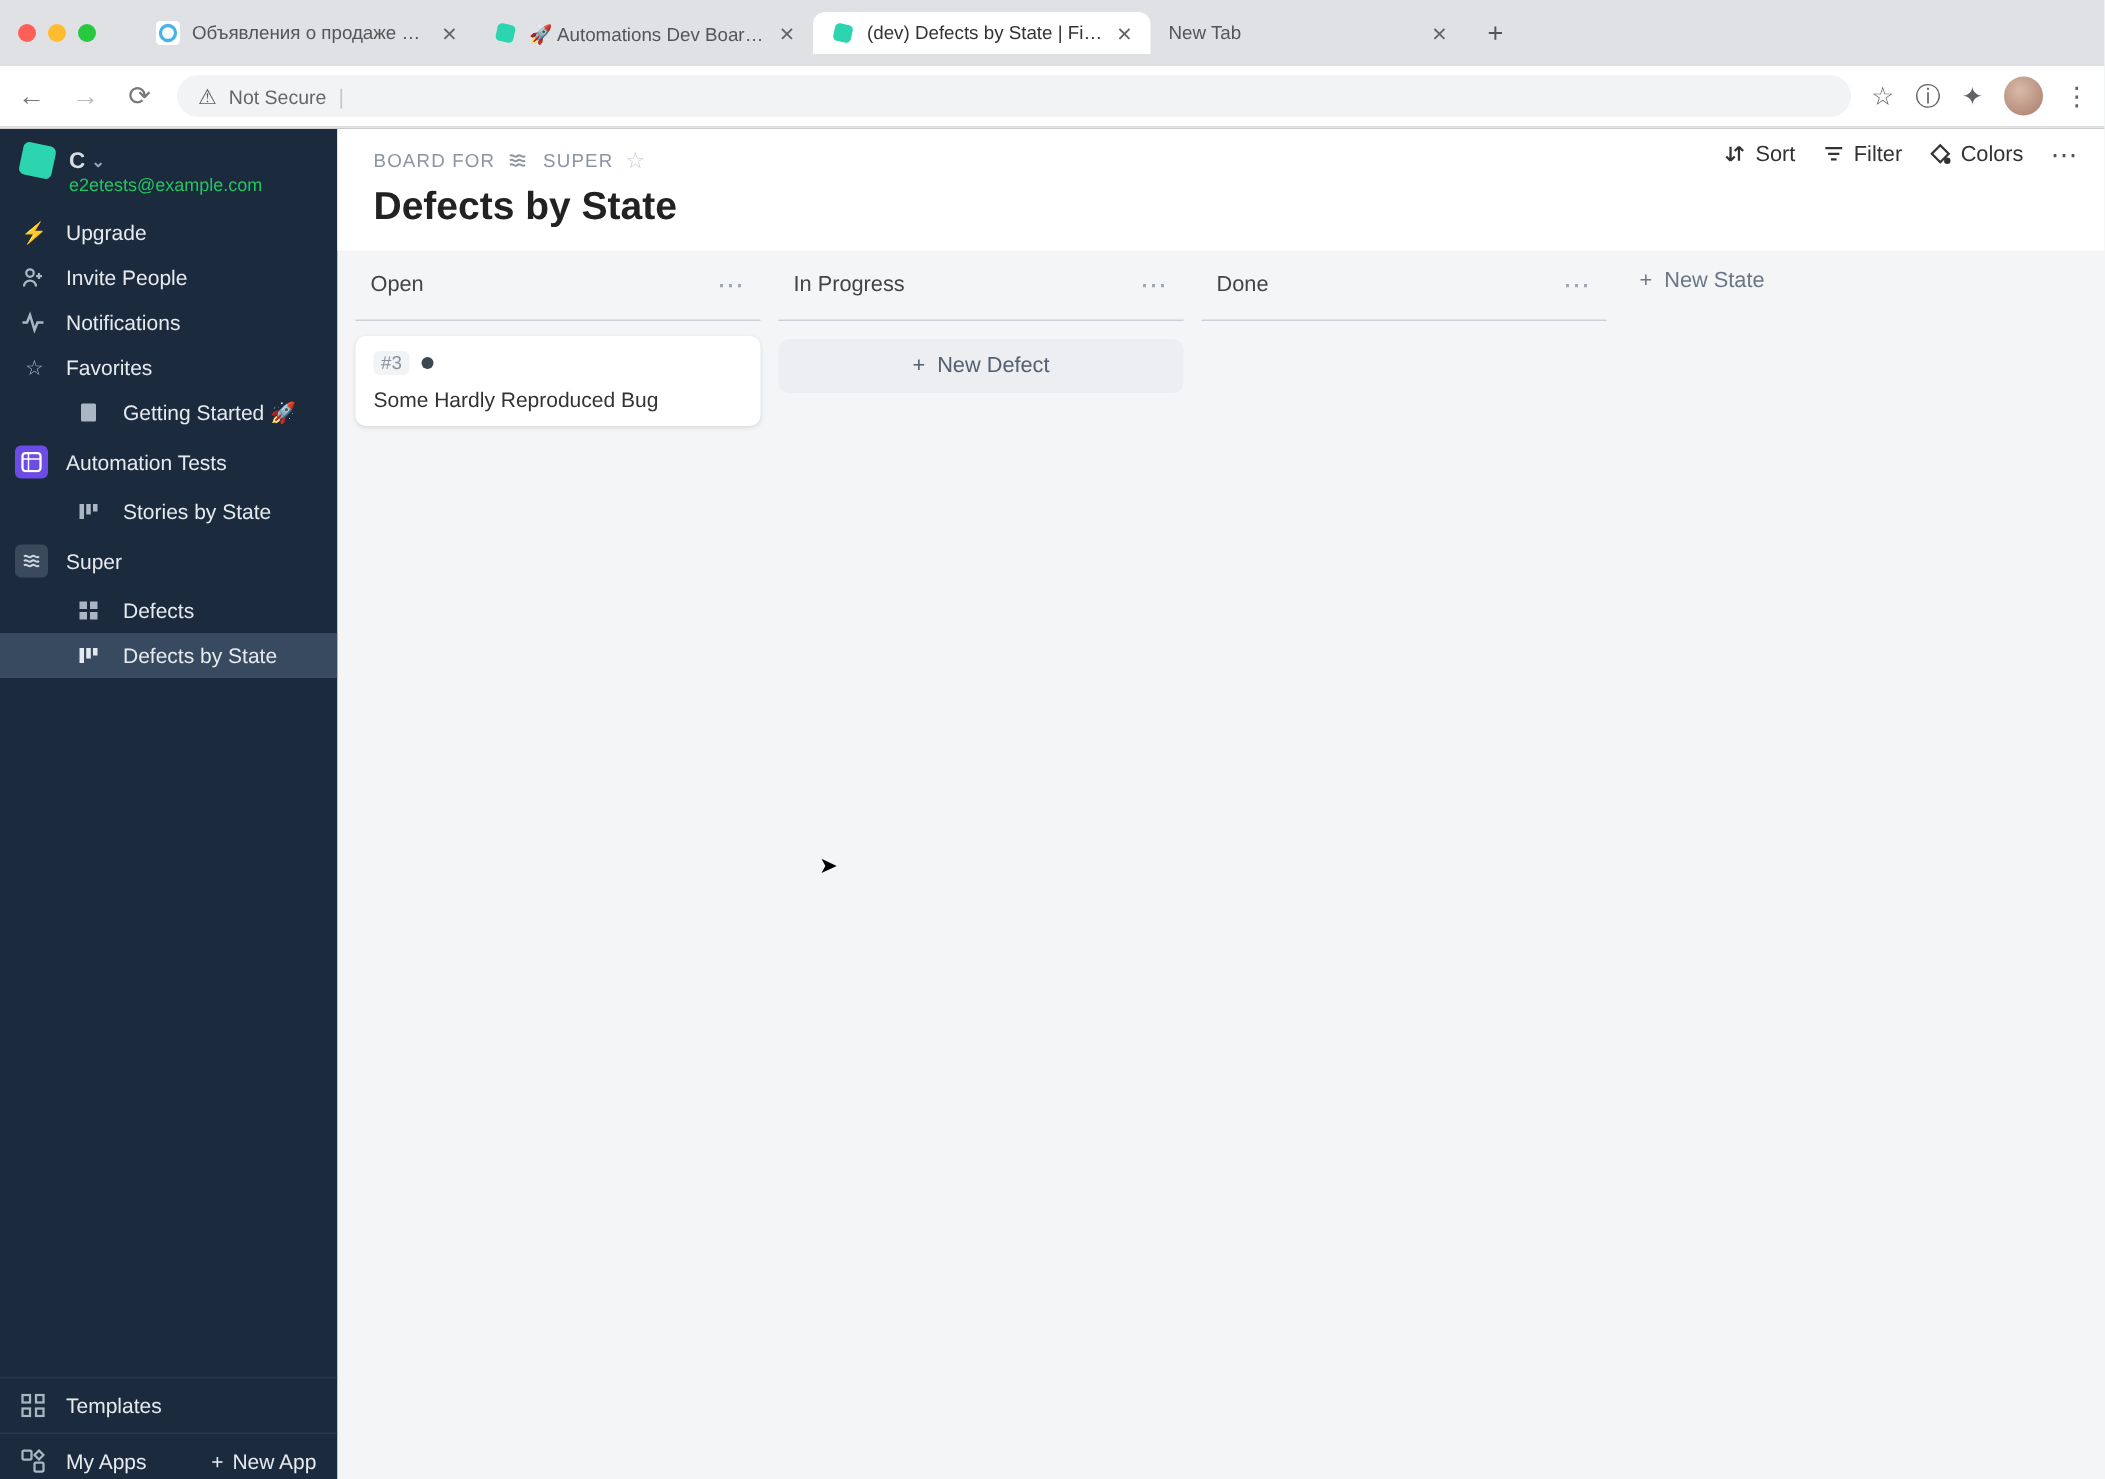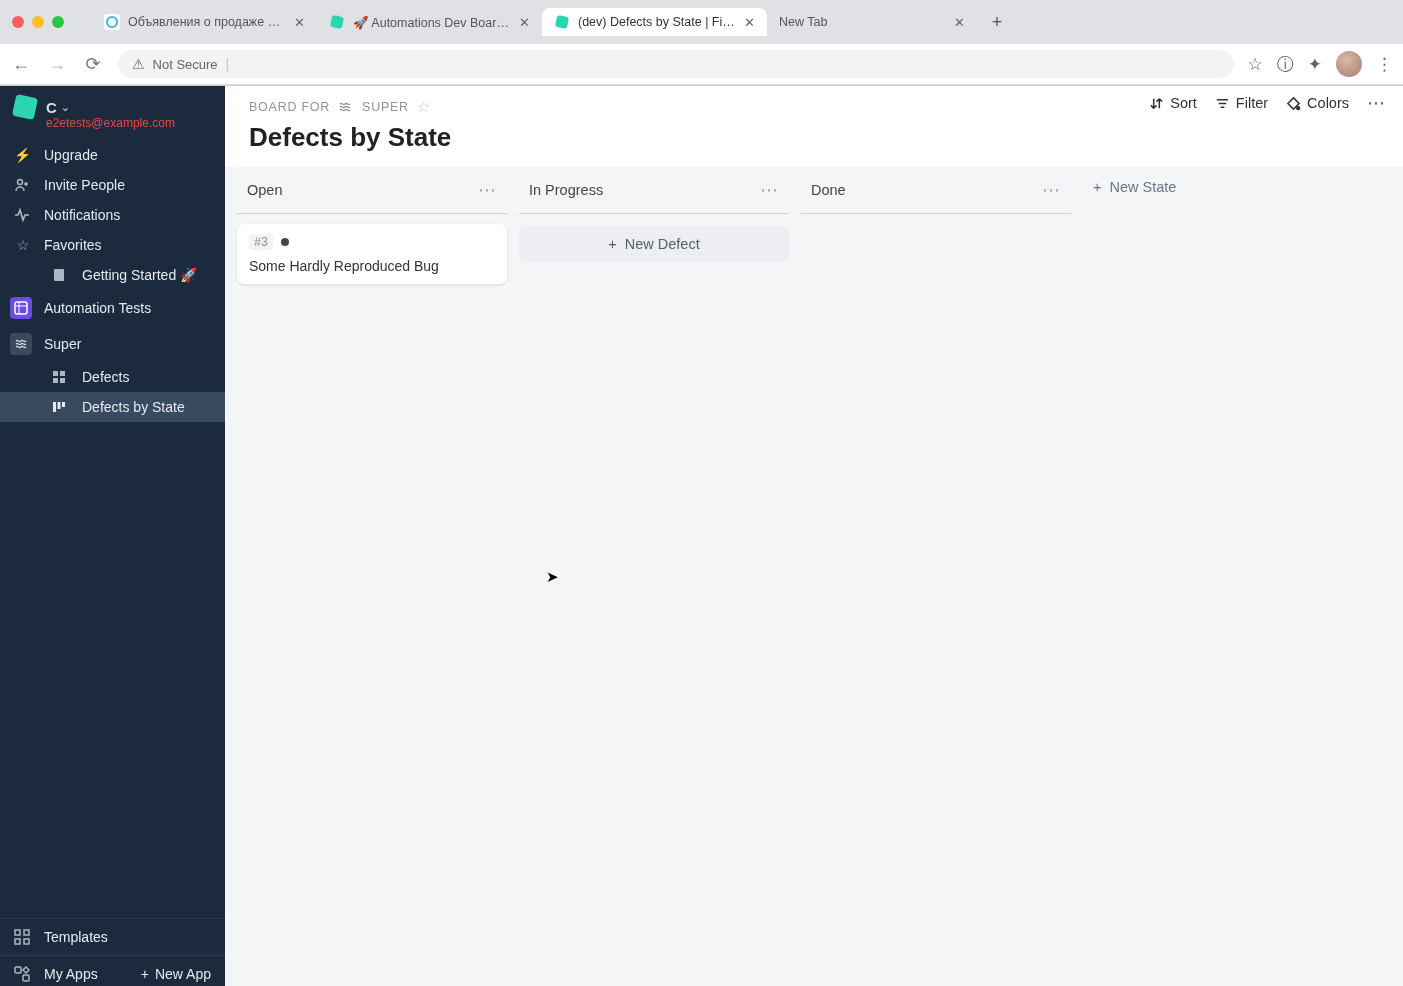--- a/index.html
+++ b/index.html
@@ -136,21 +136,21 @@
     .side-header {
       padding: 10px 14px 2px 14px;
       display:flex;align-items:center;gap:10px;
     }
     .workspace-logo {
       width:22px;height:22px;border-radius:4px;
       background:#2cd4b0;
       transform: rotate(12deg);
     }
     .workspace-name { font-weight:600; font-size:15px; display:flex;align-items:center;gap:4px;}
-    .workspace-email { font-size:12px; color:#ef4444; padding: 0 14px 10px 46px; margin-top:-4px;}
+    .workspace-email { font-size:12px; color:#22c55e; padding: 0 14px 10px 46px; margin-top:-4px;}
     .side-item {
       display:flex;align-items:center;gap:12px;
       padding:7px 14px;
       font-size:14px;
       cursor:pointer;
       color:#e6eaef;
     }
     .side-item .icon { width:18px; text-align:center; color:#aab6c4; flex-shrink:0;}
     .side-subitem {
       padding-left: 52px;
@@ -200,21 +200,21 @@
     .page-title{
       font-size:26px;font-weight:700;color:#222;margin-top:6px;
     }
     .header-actions{
       position:absolute;
       right:18px;
       top:92px;
       display:flex;align-items:center;gap:18px;
       font-size:14.5px;color:#333;
     }
-    .hact{display:flex;align-items:center;gap:6px;cursor:pointer;}
+    .hact{display:flex;align-items:flex-start;gap:6px;cursor:pointer;}
 
     
     .board{
       display:flex;
       gap:12px;
       padding:0 12px;
       flex:1;
       overflow:auto;
     }
     .column{
@@ -364,20 +364,30 @@
 
     <div class="side-item">
       <span class="app-icon purple">
         <svg width="14" height="14" viewBox="0 0 14 14" fill="#fff">
             <rect x="1" y="1" width="12" height="12" rx="2" fill="none" stroke="#fff" stroke-width="1.5"></rect>
             <path d="M1 5h12M5 1v12" stroke="#fff" stroke-width="1"></path>
           </svg>
       </span>
       <span>Automation Tests</span>
     </div>
+    <div class="side-item side-subitem">
+      <span class="icon">
+        <svg width="14" height="14" viewBox="0 0 14 14" fill="#aab6c4">
+            <rect x="1" y="2" width="3" height="10"></rect>
+            <rect x="5.5" y="2" width="3" height="7"></rect>
+            <rect x="10" y="2" width="3" height="5"></rect>
+          </svg>
+      </span>
+      <span>Stories by State</span>
+    </div>
 
     <div class="side-item">
       <span class="app-icon gray">
         <svg width="12" height="12" viewBox="0 0 12 12" fill="none" stroke="#cfd7e0" stroke-width="1.3">
             <path d="M1 3c2-2 3 2 5 0s3 2 5 0M1 6c2-2 3 2 5 0s3 2 5 0M1 9c2-2 3 2 5 0s3 2 5 0"></path>
           </svg>
       </span>
       <span>Super</span>
     </div>
     <div class="side-item side-subitem">

